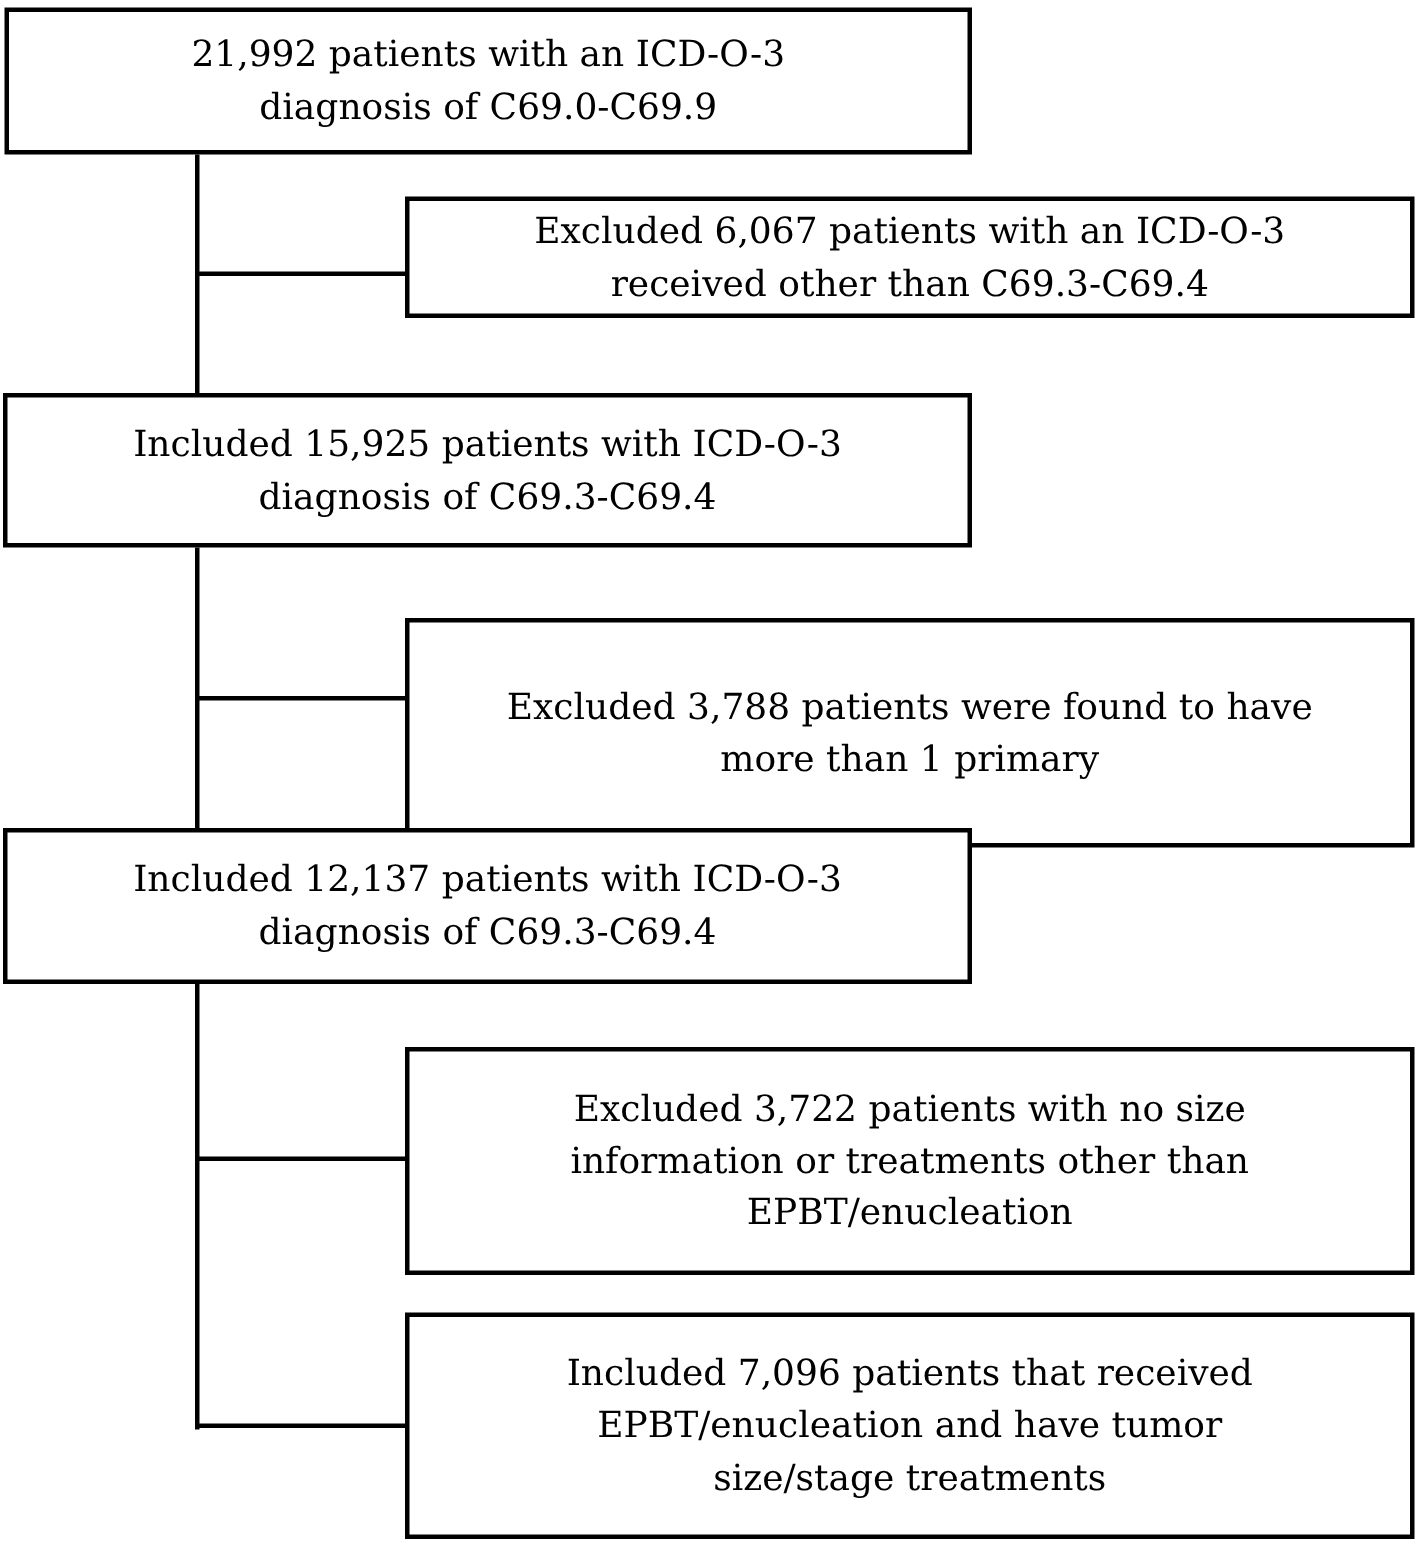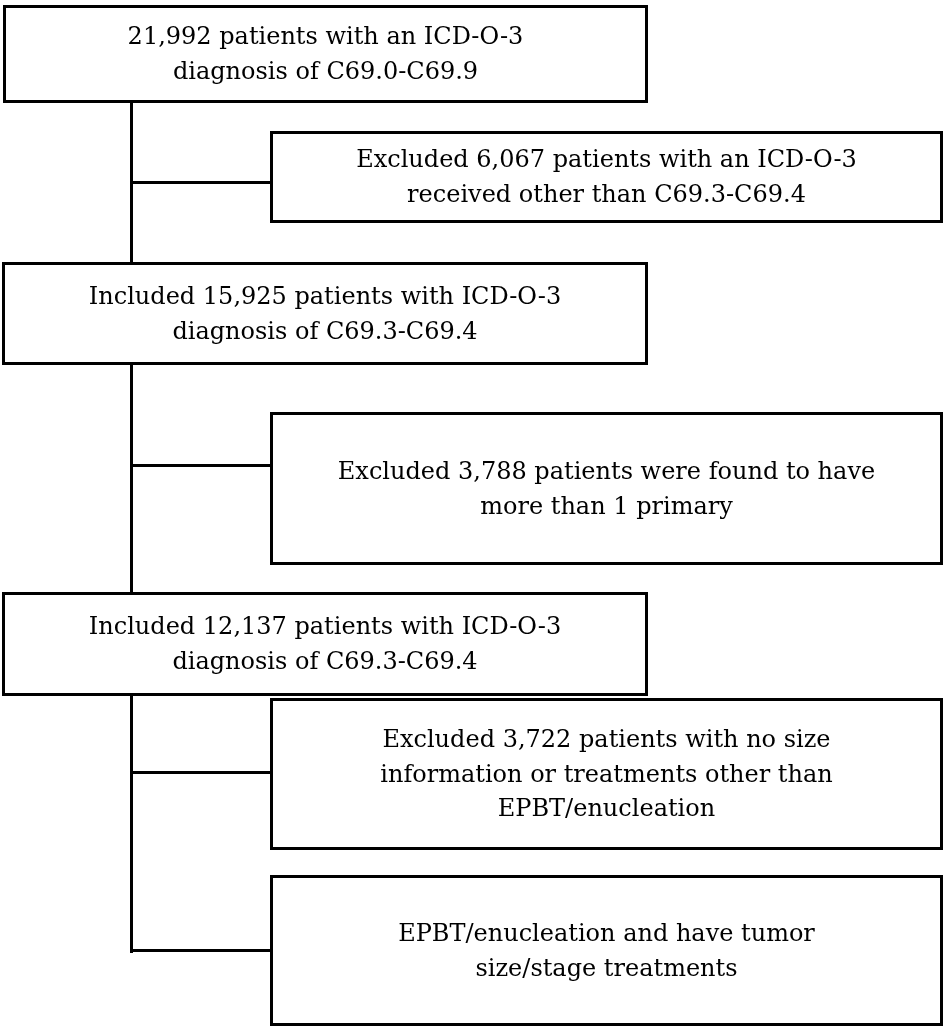--- a/index.html
+++ b/index.html
@@ -47,56 +47,57 @@
   <div class="line" style="left:130px; top:771px; width:143px; height:3px;"></div>
   <div class="line" style="left:130px; top:949px; width:143px; height:3px;"></div>
 
   <div class="box" style="left:3px; top:5px; width:645px; height:98px;">
     <div class="box-text">
       <div>21,992 patients with an ICD-O-3</div>
       <div>diagnosis of C69.0-C69.9</div>
     </div>
   </div>
 
-  <div class="box" style="left:270px; top:131px; width:673px; height:92px;">
+  <div class="box" style="left:270px; top:131px; width:673px; height:81px;">
     <div class="box-text">
       <div>Excluded 6,067 patients with an ICD-O-3</div>
       <div>received other than C69.3-C69.4</div>
     </div>
   </div>
 
   <div class="box" style="left:2px; top:262px; width:646px; height:103px;">
     <div class="box-text">
       <div>Included 15,925 patients with ICD-O-3</div>
       <div>diagnosis of C69.3-C69.4</div>
     </div>
   </div>
 
   <div class="box" style="left:270px; top:412px; width:673px; height:153px;">
     <div class="box-text">
       <div>Excluded 3,788 patients were found to have</div>
       <div>more than 1 primary</div>
     </div>
   </div>
 
-  <div class="box" style="left:2px; top:592px; width:646px; height:104px;">
+  <div class="box" style="left:2px; top:552px; width:646px; height:104px;">
     <div class="box-text">
       <div>Included 12,137 patients with ICD-O-3</div>
       <div>diagnosis of C69.3-C69.4</div>
     </div>
   </div>
 
   <div class="box" style="left:270px; top:698px; width:673px; height:152px;">
     <div class="box-text">
       <div>Excluded 3,722 patients with no size</div>
       <div>information or treatments other than</div>
       <div>EPBT/enucleation</div>
     </div>
   </div>
 
   <div class="box" style="left:270px; top:875px; width:673px; height:151px;">
     <div class="box-text">
+      <div>Included 7,096 patients that received</div>
       <div>EPBT/enucleation and have tumor</div>
       <div>size/stage treatments</div>
     </div>
   </div>
 
 </div>
 
 </body></html>

